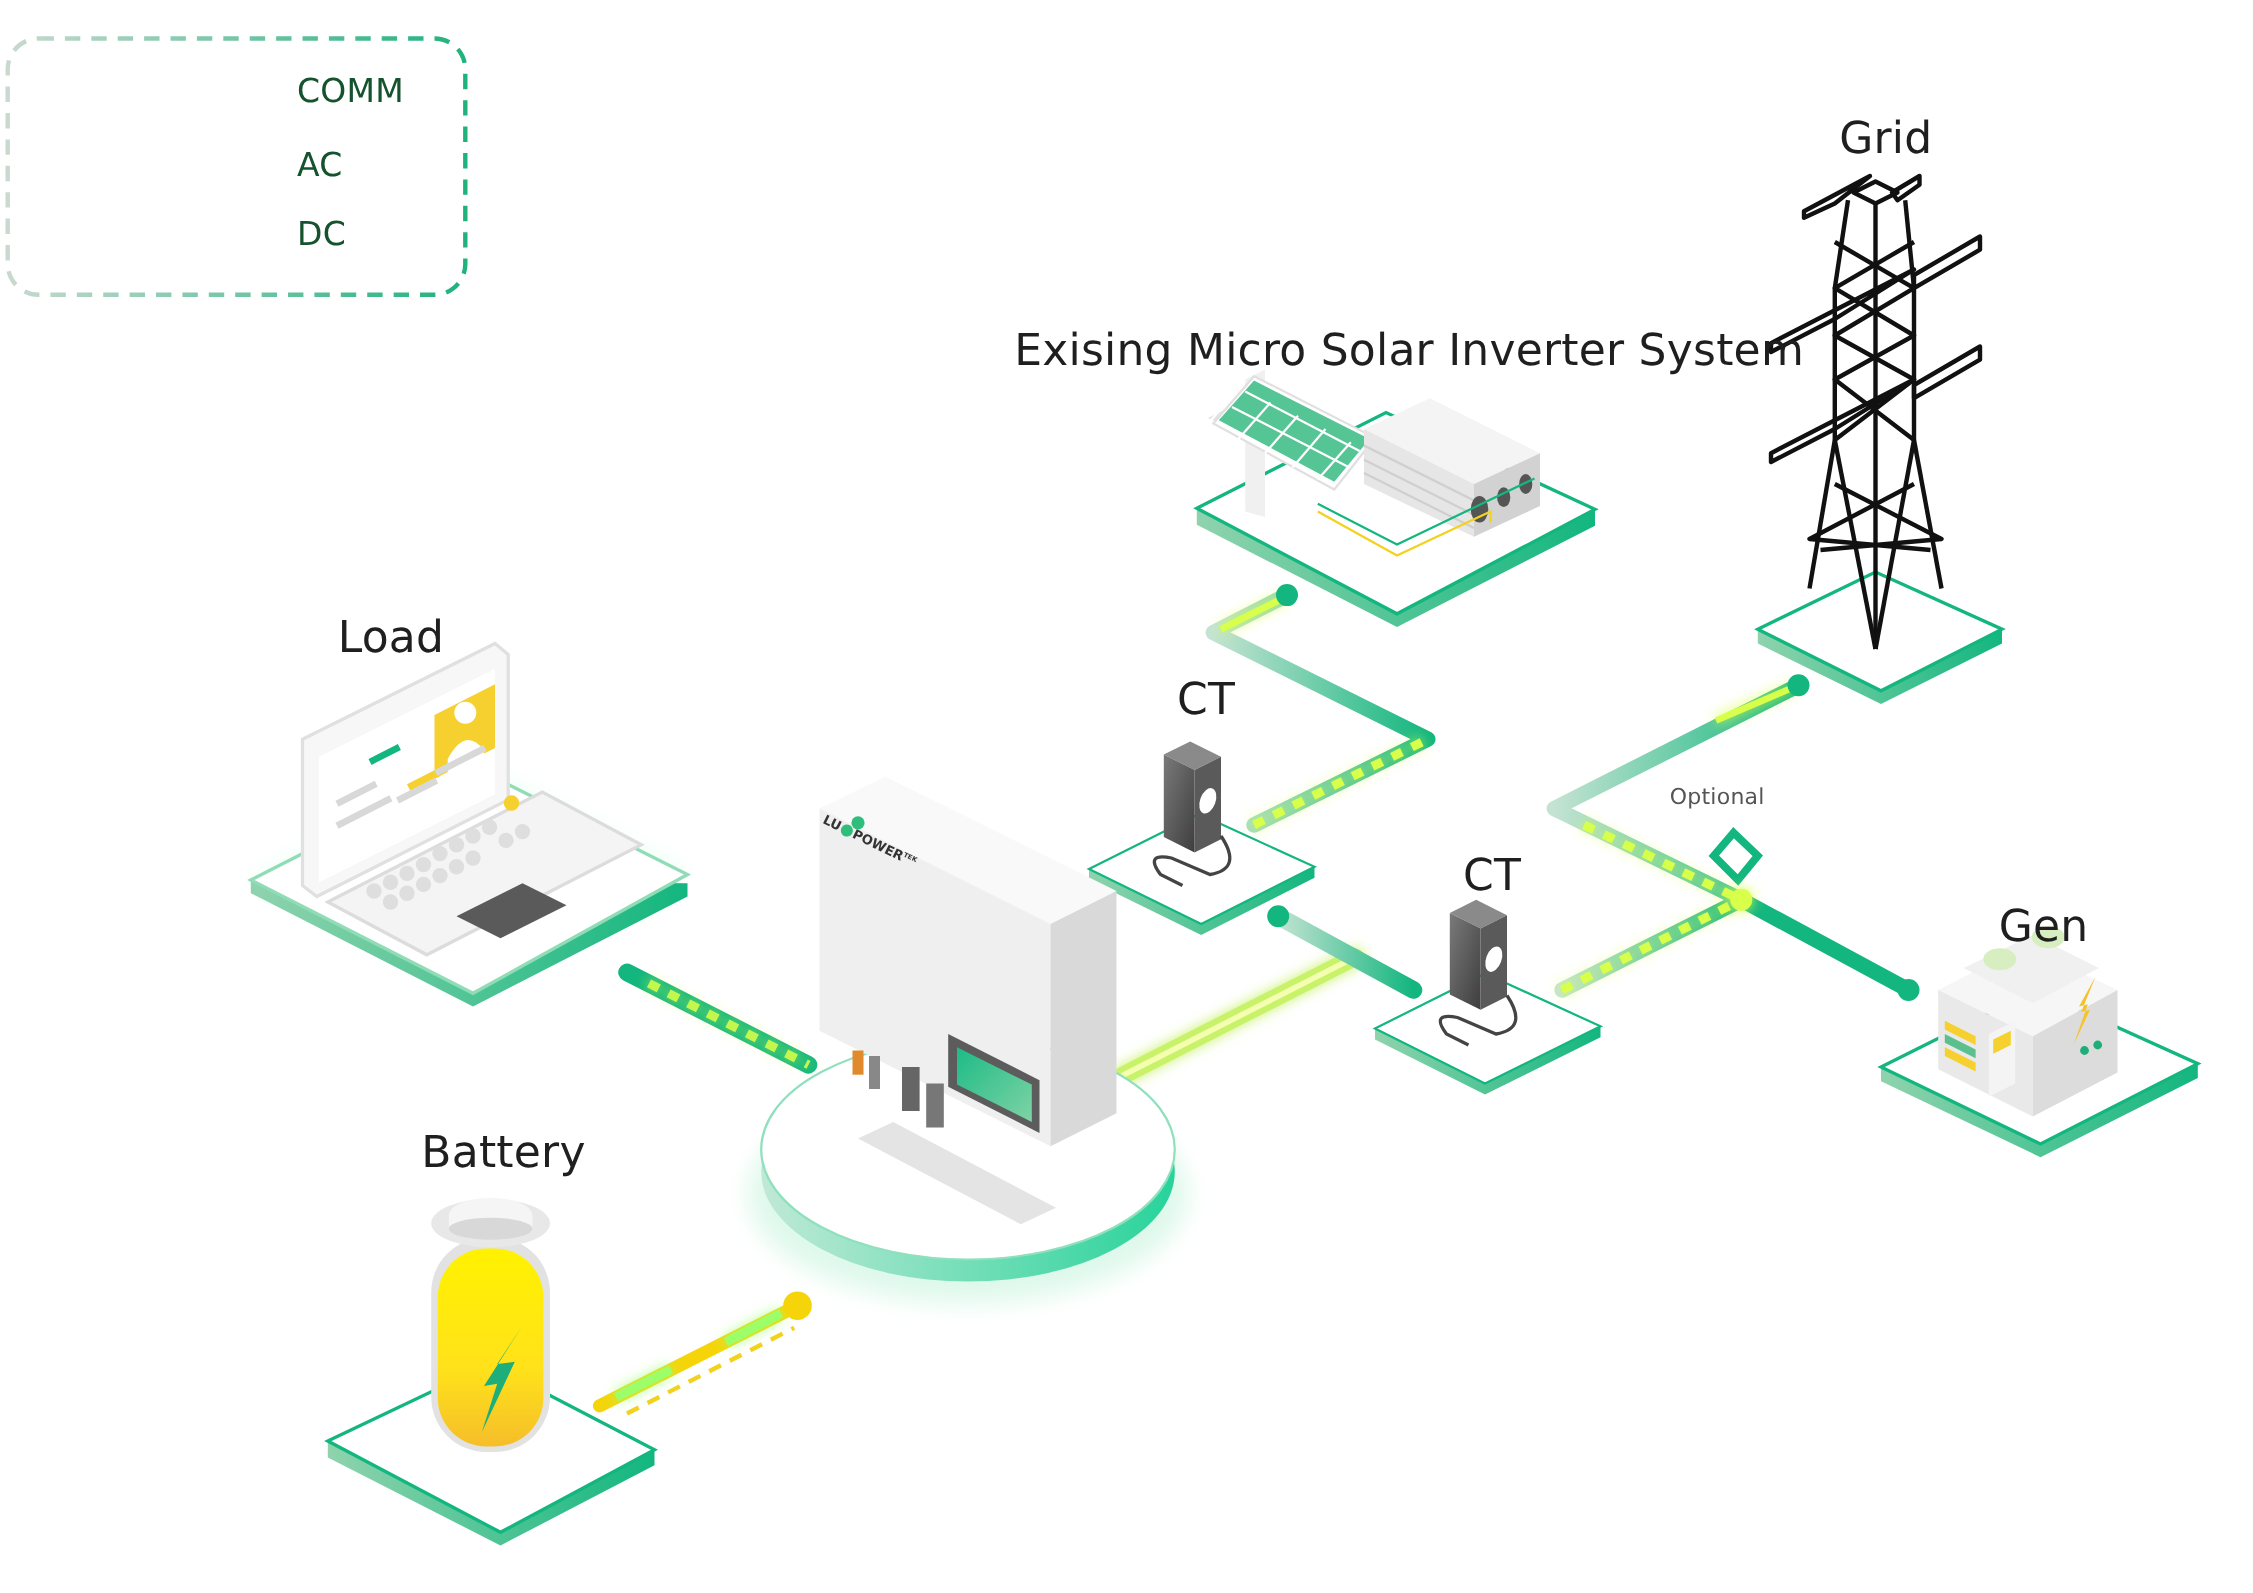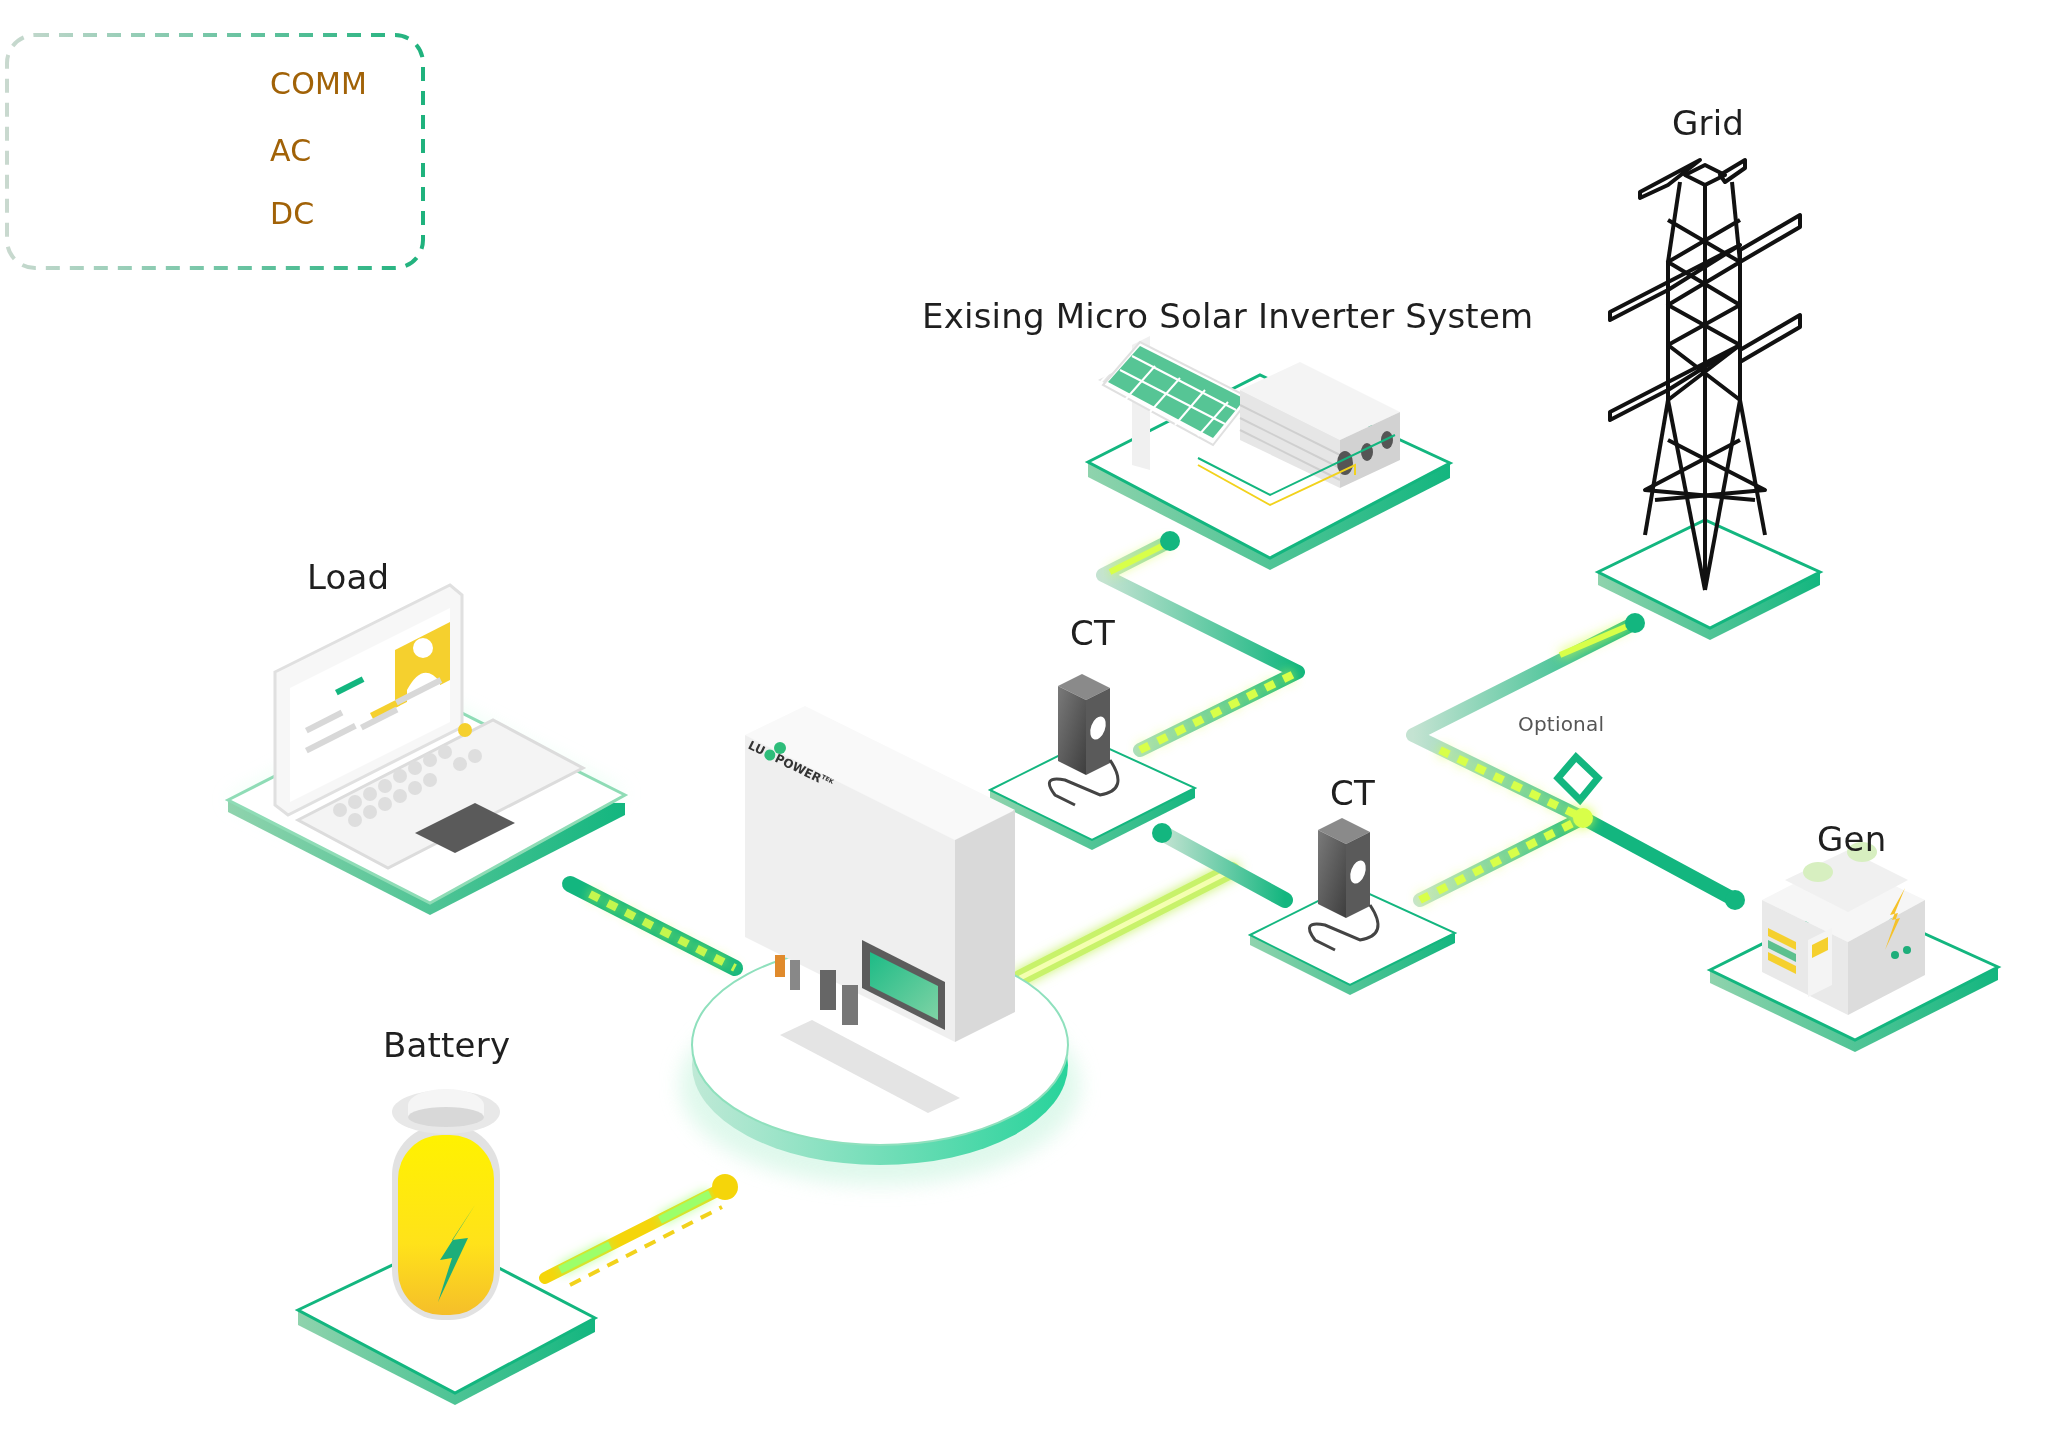--- a/index.html
+++ b/index.html
@@ -1,20 +1,20 @@
 <!DOCTYPE html>
 <html><head>
 <meta charset="utf-8">
 <style>
   html, body { margin:0; padding:0; background:#ffffff; }
   body { width:2048px; height:1448px; position:relative; overflow:hidden; font-family:"DejaVu Sans", sans-serif; }
   svg.scene { position:absolute; left:0; top:0; }
-  .lbl { position:absolute; color:#1f1f1f; font-size:34px; font-family:"DejaVu Sans", sans-serif; white-space:nowrap; letter-spacing:0.2px; }
+  .lbl { position:absolute; color:#1f1f1f; font-size:40px; font-family:"DejaVu Sans", sans-serif; white-space:nowrap; letter-spacing:0.2px; }
   .lbl.muted { color:#555; font-size:20px; }
-  .legend-text { font-size:30px; color:#a16207; }
+  .legend-text { font-size:30px; color:#14532d; }
 </style>
 </head>
 <body>
 
 <svg class="scene" width="2048" height="1448" viewBox="0 0 2048 1448">
   <defs>
     <linearGradient id="gAC" x1="0" y1="0" x2="1" y2="0">
       <stop offset="0" stop-color="#c4e3d2"></stop>
       <stop offset="1" stop-color="#13B67F"></stop>
     </linearGradient>

